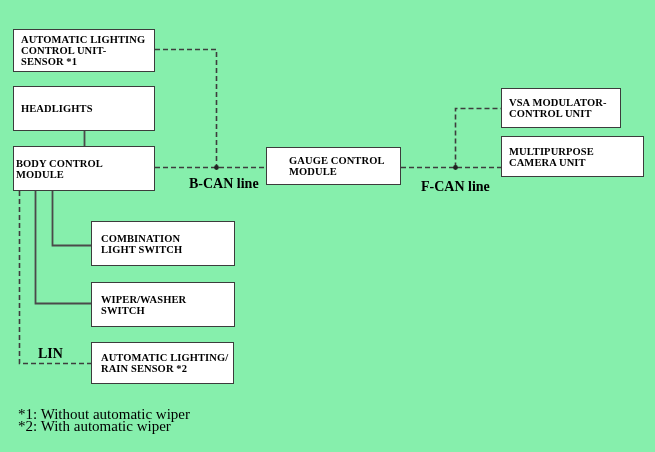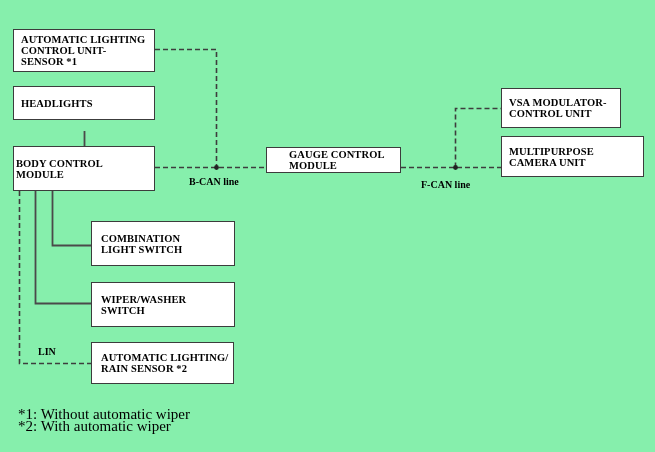--- a/index.html
+++ b/index.html
@@ -31,21 +31,21 @@
     white-space: pre-line;
     padding-left: 7px;
     padding-right: 2px;
   }
   .box.pad-md { padding-left: 9px; }
   .box.pad-lg { padding-left: 22px; }
   .bus-label {
     position: absolute;
     color: #000000;
     font-weight: bold;
-    font-size: 10px;
+    font-size: 14px;
     white-space: nowrap;
   }
   .footnotes {
     position: absolute;
     left: 18px;
     top: 409px;
     color: #000000;
     font-size: 15px;
     line-height: 11.5px;
     font-weight: normal;
@@ -72,21 +72,21 @@
     <circle cx="216.5" cy="167.5" r="2.4" fill="#222222"></circle>
     <circle cx="455.5" cy="167.5" r="2.4" fill="#222222"></circle>
   </svg>
 
   <div class="box" style="left:13px; top:29px; width:142px; height:43px;">
     <span>AUTOMATIC LIGHTING
 CONTROL UNIT-
 SENSOR *1</span>
   </div>
 
-  <div class="box" style="left:13px; top:86px; width:142px; height:34px;">
+  <div class="box" style="left:13px; top:86px; width:142px; height:45px;">
     <span>HEADLIGHTS</span>
   </div>
 
   <div class="box" style="left:13px; top:146px; width:142px; height:45px; padding-left:2px;">
     <span>BODY CONTROL MODULE</span>
   </div>
 
   <div class="box pad-md" style="left:91px; top:221px; width:144px; height:45px;">
     <span>COMBINATION
 LIGHT SWITCH</span>
@@ -95,21 +95,21 @@
   <div class="box pad-md" style="left:91px; top:282px; width:144px; height:45px;">
     <span>WIPER/WASHER
 SWITCH</span>
   </div>
 
   <div class="box pad-md" style="left:91px; top:342px; width:143px; height:42px;">
     <span>AUTOMATIC LIGHTING/
 RAIN SENSOR *2</span>
   </div>
 
-  <div class="box pad-lg" style="left:266px; top:147px; width:135px; height:26px;">
+  <div class="box pad-lg" style="left:266px; top:147px; width:135px; height:38px;">
     <span>GAUGE CONTROL
 MODULE</span>
   </div>
 
   <div class="box" style="left:501px; top:88px; width:120px; height:40px;">
     <span>VSA MODULATOR-
 CONTROL UNIT</span>
   </div>
 
   <div class="box" style="left:501px; top:136px; width:143px; height:41px;">

